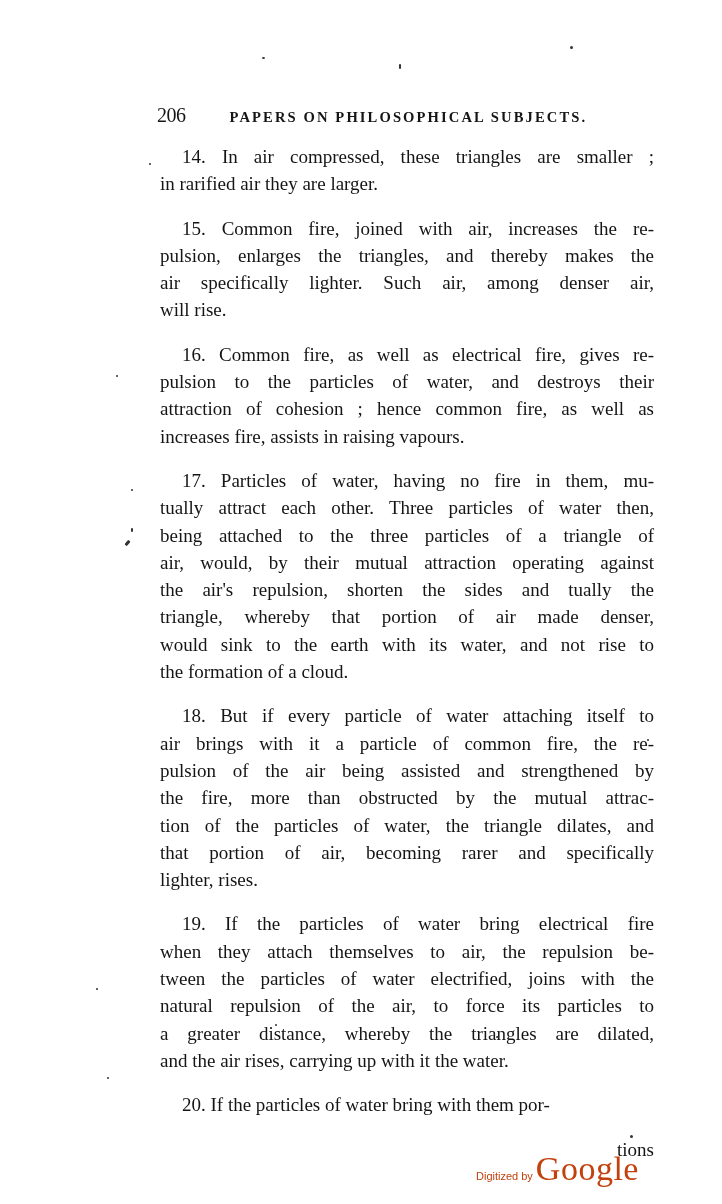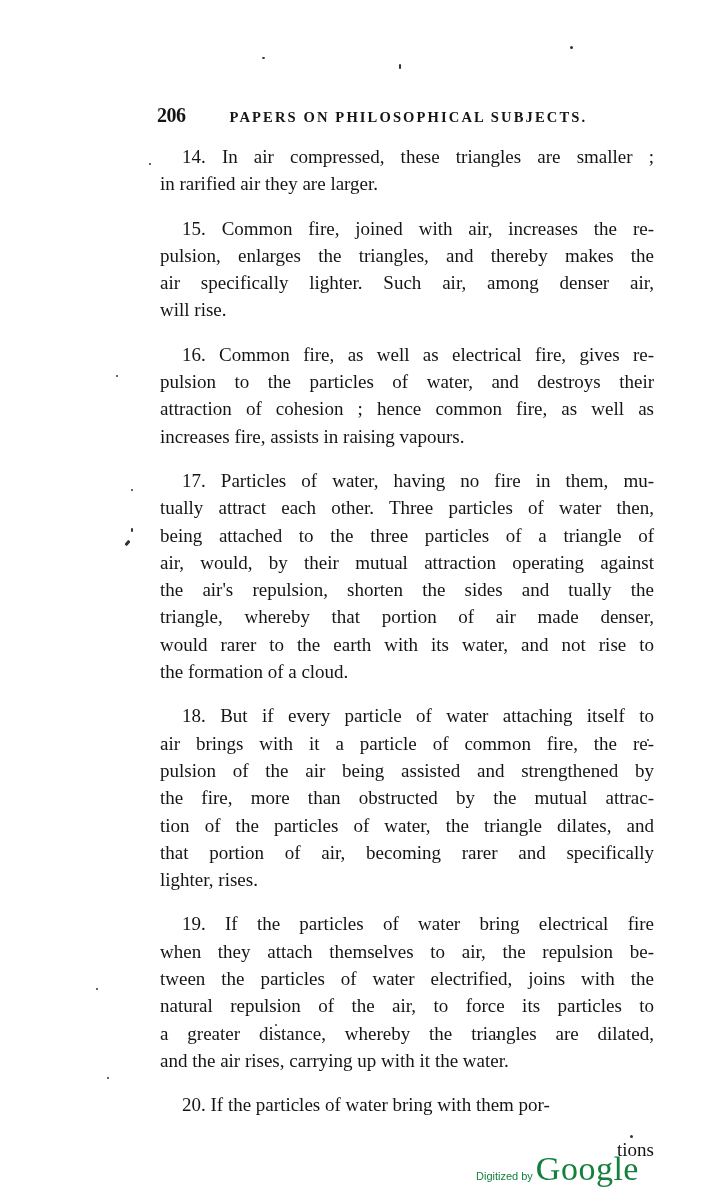--- a/index.html
+++ b/index.html
@@ -26,21 +26,21 @@
       left: 157px;
       top: 104px;
       width: 500px;
       height: 24px;
       display: flex;
       align-items: baseline;
       white-space: nowrap;
     }
     .page-number {
       font-size: 20px;
-      font-weight: bold;
+      font-weight: normal;
       letter-spacing: -0.5px;
       margin-right: 14px;
     }
     .running-title {
       font-size: 14.6px;
       font-weight: bold;
       letter-spacing: 2.1px;
       margin-left: 30px;
     }
     .text-block {
@@ -83,21 +83,21 @@
       border-radius: 50%;
     }
     .digitized {
       position: absolute;
       left: 476px;
       top: 1150px;
       height: 40px;
       display: flex;
       align-items: baseline;
       white-space: nowrap;
-      color: #15803d;
+      color: #c2410c;
     }
     .digitized .by {
       font-family: "Liberation Sans", "DejaVu Sans", sans-serif;
       font-size: 11px;
       margin-right: 3px;
     }
     .digitized .brand {
       font-family: "Liberation Serif", "DejaVu Serif", serif;
       font-size: 34px;
       letter-spacing: 0.5px;
@@ -130,21 +130,21 @@
         <span class="line">attraction of cohesion ; hence common fire, as well as</span>
         <span class="line last">increases fire, assists in raising vapours.</span>
       </p>
       <p class="para">
         <span class="line first">17. Particles of water, having no fire in them, mu-</span>
         <span class="line">tually attract each other.  Three particles of water then,</span>
         <span class="line">being attached to the three particles of a triangle of</span>
         <span class="line">air, would, by their mutual attraction operating against</span>
         <span class="line">the air's repulsion, shorten the sides and tually the</span>
         <span class="line">triangle, whereby that portion of air made denser,</span>
-        <span class="line">would rarer to the earth with its water, and not rise to</span>
+        <span class="line">would sink to the earth with its water, and not rise to</span>
         <span class="line last">the formation of a cloud.</span>
       </p>
       <p class="para">
         <span class="line first">18. But if every particle of water attaching itself to</span>
         <span class="line">air brings with it a particle of common fire, the re-</span>
         <span class="line">pulsion of the air being assisted and strengthened by</span>
         <span class="line">the fire, more than obstructed by the mutual attrac-</span>
         <span class="line">tion of the particles of water, the triangle dilates, and</span>
         <span class="line">that portion of air, becoming rarer and specifically</span>
         <span class="line last">lighter, rises.</span>

